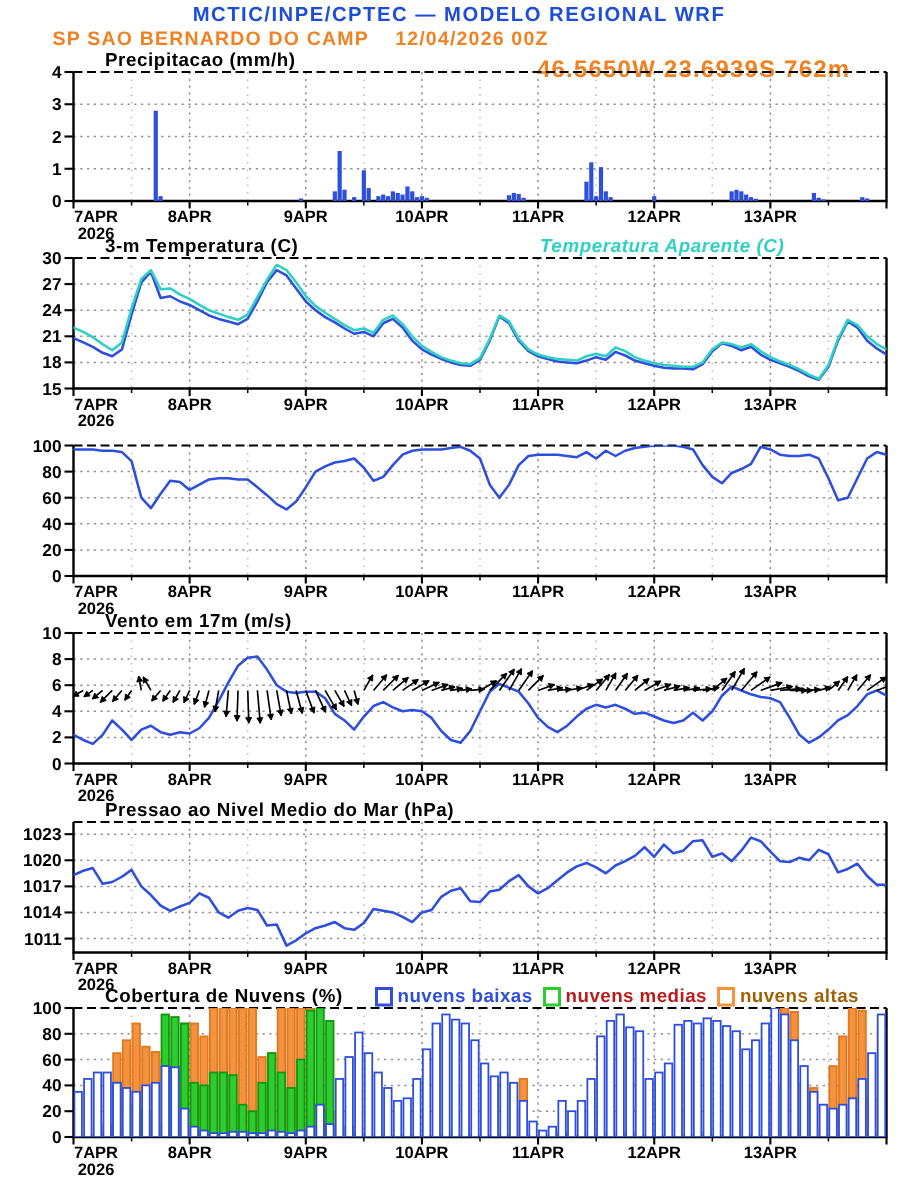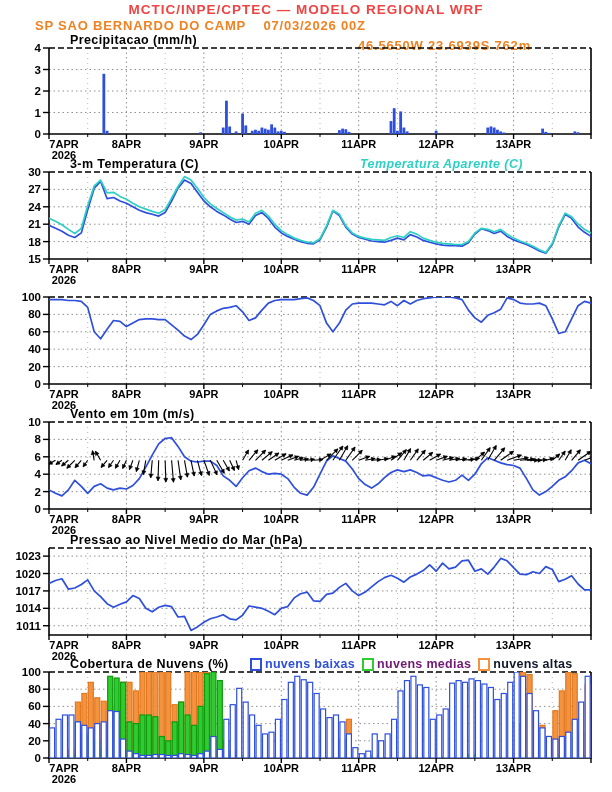--- a/index.html
+++ b/index.html
@@ -1,61 +1,61 @@
 <!DOCTYPE html>
 <html><head>
 <meta charset="utf-8">
 <style>
   html,body{margin:0;padding:0;background:#fff;}
   .page{position:relative;width:612px;height:792px;background:#fff;overflow:hidden;
         font-family:"Liberation Sans",sans-serif;}
   .hdr1{position:absolute;top:2px;left:0;width:612px;text-align:center;
-        font-size:13.5px;font-weight:bold;letter-spacing:1px;color:#ef4444;white-space:pre;}
+        font-size:13.5px;font-weight:bold;letter-spacing:1px;color:#1d4ed8;white-space:pre;}
   .hdr2{position:absolute;top:18px;left:35px;font-size:13px;font-weight:bold;
         letter-spacing:0.8px;color:#ef8222;white-space:pre;}
-  .hdr3{position:absolute;top:38px;left:358px;font-size:13px;font-weight:bold;
+  .hdr3{position:absolute;top:38px;left:358px;font-size:16px;font-weight:bold;
         letter-spacing:0.8px;color:#ef8222;white-space:pre;}
   .ptitle{position:absolute;left:70px;font-size:12.5px;font-weight:bold;color:#000;
         letter-spacing:0.4px;white-space:pre;text-align:right;}
   .cyanlab{position:absolute;left:360px;font-size:12.5px;font-weight:bold;color:#2fd0c4;
         letter-spacing:0.4px;white-space:pre;font-style:italic;}
   .legend{position:absolute;left:250px;top:657px;display:flex;align-items:center;gap:7px;}
   .legend .item{display:flex;align-items:center;gap:3px;}
   .legend .sw{width:8px;height:9px;background:#fff;border:2px solid;}
   .legend .lb{font-size:12.5px;font-weight:bold;letter-spacing:0.3px;white-space:pre;}
   svg#chart{position:absolute;top:0;left:0;}
   svg text{font-family:"Liberation Sans",sans-serif;font-weight:bold;fill:#000;}
 </style>
 </head>
 <body>
 
 <div class="page">
   <div class="hdr1">MCTIC/INPE/CPTEC — MODELO REGIONAL WRF</div>
-  <div class="hdr2">SP SAO BERNARDO DO CAMP    07/03/2026 00Z</div>
+  <div class="hdr2">SP SAO BERNARDO DO CAMP    12/04/2026 00Z</div>
   <div class="hdr3">46.5650W 23.6939S 762m</div>
 
   <div class="ptitle" style="top:33px">Precipitacao (mm/h)</div>
   <div class="ptitle" style="top:157px">3-m Temperatura (C)</div>
   <div class="cyanlab" style="top:157px">Temperatura Aparente (C)</div>
-  <div class="ptitle" style="top:407px">Vento em 10m (m/s)</div>
+  <div class="ptitle" style="top:407px">Vento em 17m (m/s)</div>
   <div class="ptitle" style="top:533px">Pressao ao Nivel Medio do Mar (hPa)</div>
   <div class="ptitle" style="top:657px">Cobertura de Nuvens (%)</div>
 
   <div class="legend">
     <div class="item">
       <span class="sw" id="sw0" style="border-color: rgb(46, 79, 219);"></span>
       <span class="lb" id="lb0" style="color: rgb(46, 79, 219);">nuvens baixas</span>
     </div>
     <div class="item">
       <span class="sw" id="sw1" style="border-color: rgb(46, 204, 46);"></span>
-      <span class="lb" id="lb1" style="color: #701a75;">nuvens medias</span>
+      <span class="lb" id="lb1" style="color: #b91c1c;">nuvens medias</span>
     </div>
     <div class="item">
       <span class="sw" id="sw2" style="border-color: rgb(245, 146, 62);"></span>
-      <span class="lb" id="lb2" style="color: #0f172a;">nuvens altas</span>
+      <span class="lb" id="lb2" style="color: #a16207;">nuvens altas</span>
     </div>
   </div>
 
   <svg id="chart" width="612" height="792" viewBox="0 0 612 792">
       <g>
         <clipPath id="clip0">
           <rect x="49" y="48" width="542" height="86"></rect>
         </clipPath>
         <line x1="126.42857142857143" y1="48" x2="126.42857142857143" y2="134" stroke="#909090" stroke-width="1" stroke-dasharray="1.5,3"></line>
         <line x1="203.85714285714286" y1="48" x2="203.85714285714286" y2="134" stroke="#909090" stroke-width="1" stroke-dasharray="1.5,3"></line>

